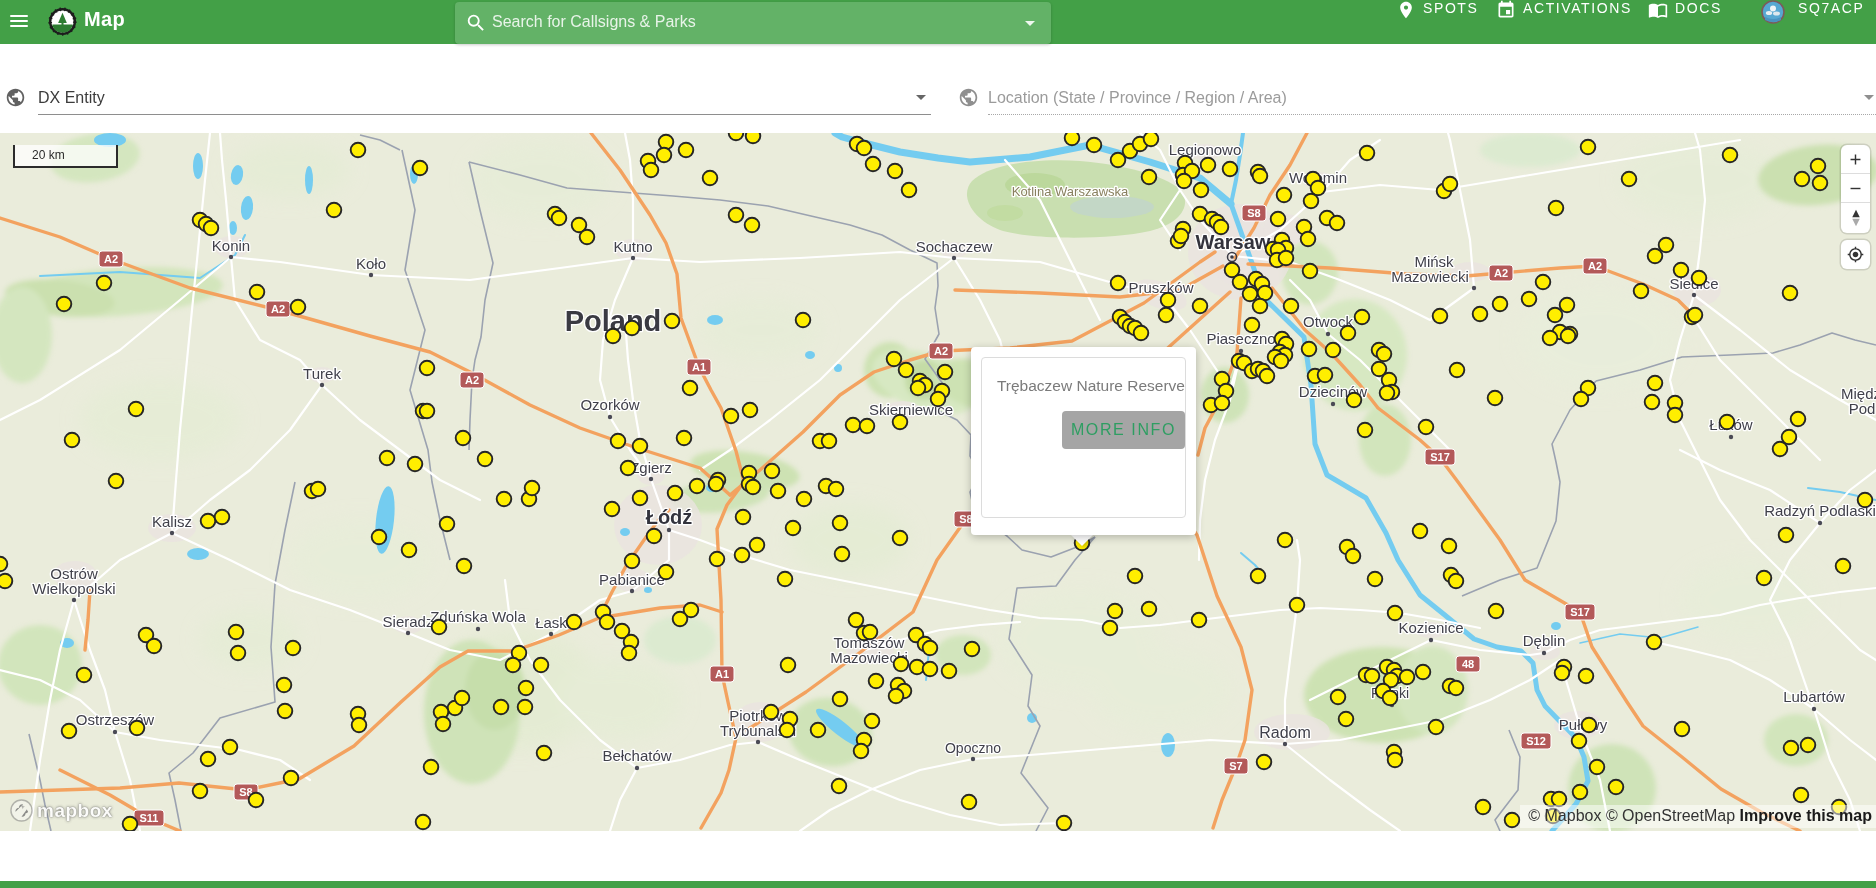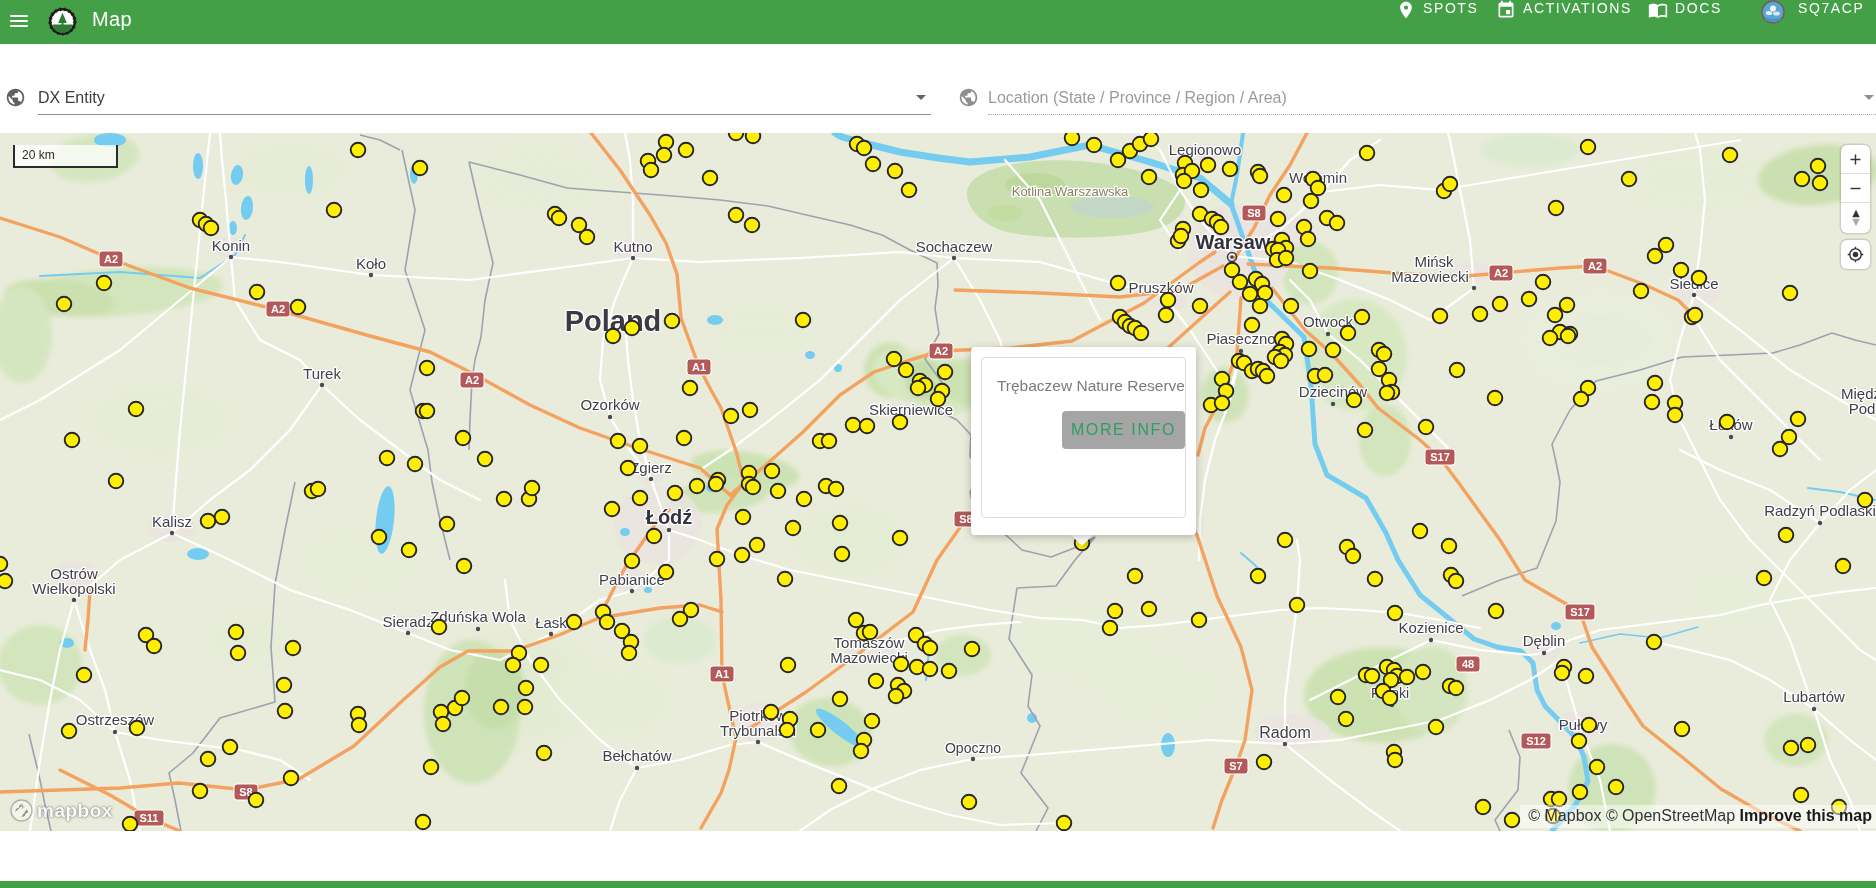--- a/index.html
+++ b/index.html
@@ -1,34 +1,34 @@
 <!DOCTYPE html>
 <html><head><meta charset="utf-8"><style>
 html,body{margin:0;padding:0;width:1876px;height:888px;overflow:hidden;
 font-family:"Liberation Sans",sans-serif;background:#fff;}
 *{box-sizing:border-box}
 .nav{position:absolute;left:0;top:0;width:1876px;height:44px;background:#43a047;z-index:30;}
 .burger{position:absolute;left:10px;top:15px;width:18px;height:13px;cursor:pointer}
 .burger div{height:2.3px;background:#fff;margin-bottom:2.6px;border-radius:1px}
 .logo{position:absolute;left:48px;top:7px;width:29px;height:29px}
-.navtitle{position:absolute;left:92px;top:8px;color:#fff;font-size:20px;font-weight:400;letter-spacing:.3px}
+.navtitle{position:absolute;left:84px;top:8px;color:#fff;font-size:20px;font-weight:700;letter-spacing:.3px}
 .search{position:absolute;left:455px;top:2px;width:596px;height:42px;background:#63b267;border-radius:4px;box-shadow:0 1px 3px rgba(0,0,0,.2)}
 .search .ph{position:absolute;left:37px;top:11px;color:rgba(255,255,255,.85);font-size:16px}
 .search svg{position:absolute;left:10px;top:10px}
 .search .caret{position:absolute;right:16px;top:19px;width:0;height:0;border-left:5px solid transparent;border-right:5px solid transparent;border-top:5px solid rgba(255,255,255,.9)}
 .navitem{position:absolute;top:0;height:44px;display:flex;color:#fff;font-size:14px;font-weight:500;letter-spacing:1.6px}
 .navitem svg{margin-right:7px}
 .filters{position:absolute;left:0;top:44px;width:1684px;height:89px;background:#fff;z-index:25}
 .fl{position:absolute;left:38px;top:45px;font-size:16px;color:#3c3c3c}
 .flline{position:absolute;left:38px;top:70px;width:893px;border-top:1px solid #8e8e8e}
 .fcaret{position:absolute;width:0;height:0;border-left:5px solid transparent;border-right:5px solid transparent;border-top:5px solid #666;top:51px}
 .fr{position:absolute;left:988px;top:45px;font-size:16px;color:#9b9b9b}
 .frline{position:absolute;left:988px;top:70px;width:888px;border-top:1px dotted #a8a8a8}
 .mapwrap{position:absolute;left:0;top:133px;width:1876px;height:698px;overflow:hidden}
-.scale{position:absolute;left:13px;top:12px;width:105px;height:23px;background:rgba(255,255,255,.75);border:2px solid #2b2b2b;border-top:none;color:#2b2b2b;font-size:12px;padding:3px 0 0 7px;z-index:5}
+.scale{position:absolute;left:13px;top:12px;width:105px;height:23px;background:rgba(255,255,255,.75);border:2px solid #2b2b2b;border-top:none;color:#2b2b2b;font-size:12px;padding:3px 0 0 17px;z-index:5}
 .ctrl{position:absolute;right:6px;width:29px;background:#fff;border-radius:6px;box-shadow:0 0 0 1.5px rgba(0,0,0,.12);z-index:5}
 .ctrl .b{width:29px;height:29px;display:flex;align-items:center;justify-content:center;border-bottom:1px solid #ddd}
 .ctrl .b:last-child{border-bottom:none}
 .popup{position:absolute;left:971px;top:347px;width:225px;height:188px;background:#fff;border-radius:4px;box-shadow:0 2px 8px rgba(0,0,0,.25);z-index:10}
 .popin{position:absolute;left:10px;top:10px;right:10px;bottom:17px;border:1px solid #dcdcdc;border-radius:4px;text-align:right}
 .poptitle{margin-top:19px;color:#7b7b7b;font-size:15.5px;white-space:nowrap}
 .popref{margin-top:3px;color:#2b2b2b;font-size:34px;line-height:40px}
 .popbtn{display:inline-block;margin-top:16px;background:#a5a5a5;color:#2e9e62;font-size:16px;letter-spacing:1.6px;padding:10px 9px;border-radius:4px;white-space:nowrap}
 .poptip{position:absolute;left:1070px;top:534px;width:0;height:0;border-left:12px solid transparent;border-right:12px solid transparent;border-top:12px solid #fff;filter:drop-shadow(2px 2px 2px rgba(0,0,0,.2));z-index:9}
 .attr{position:absolute;right:0;bottom:3px;background:rgba(255,255,255,.5);color:#333;font-size:16px;padding:2px 4px 3px 8px;z-index:6}
@@ -746,20 +746,27 @@
       <div></div>
     </div>
     <svg class="logo" viewBox="0 0 40 40">
 <circle cx="20" cy="20" r="17" fill="#fff" stroke="#1d1d1d" stroke-width="3.5"></circle>
 <circle cx="20" cy="20" r="17" fill="none" stroke="#1d1d1d" stroke-width="5" stroke-dasharray="2 4.3"></circle>
 <path d="M6 26 A15 15 0 0 0 34 26 L34 24 L6 24 Z" fill="#2e7d32"></path>
 <path d="M20 8 L26 22 L14 22 Z" fill="#2e7d32"></path>
       <rect x="18.6" y="21" width="2.8" height="4" fill="#2e7d32"></rect>
 </svg>
     <div class="navtitle">Map</div>
+    <div class="search">
+<svg width="22" height="22" viewBox="0 0 24 24">
+        <path fill="#fff" d="M15.5 14h-.79l-.28-.27A6.471 6.471 0 0 0 16 9.5 6.5 6.5 0 1 0 9.5 16c1.61 0 3.09-.59 4.23-1.57l.27.28v.79l5 4.99L20.49 19l-4.99-5zm-6 0C7.01 14 5 11.99 5 9.5S7.01 5 9.5 5 14 7.01 14 9.5 11.99 14 9.5 14z"></path>
+      </svg>
+<span class="ph">Search for Callsigns &amp; Parks</span>
+      <div class="caret"></div>
+    </div>
     <div class="navitem" style="left:1396px">
       <svg width="20" height="20" viewBox="0 0 24 24">
         <path fill="#fff" d="M12 2C8.13 2 5 5.13 5 9c0 5.25 7 13 7 13s7-7.75 7-13c0-3.87-3.13-7-7-7zm0 9.5c-1.38 0-2.5-1.12-2.5-2.5s1.12-2.5 2.5-2.5 2.5 1.12 2.5 2.5-1.12 2.5-2.5 2.5z"></path>
       </svg>
       <span>SPOTS</span>
     </div>
     <div class="navitem" style="left:1496px">
       <svg width="20" height="20" viewBox="0 0 24 24">
         <path fill="#fff" d="M17 12h-5v5h5v-5zM16 1v2H8V1H6v2H5c-1.11 0-1.99.9-1.99 2L3 19c0 1.1.89 2 2 2h14c1.1 0 2-.9 2-2V5c0-1.1-.9-2-2-2h-1V1h-2zm3 18H5V8h14v11z"></path>
       </svg>

